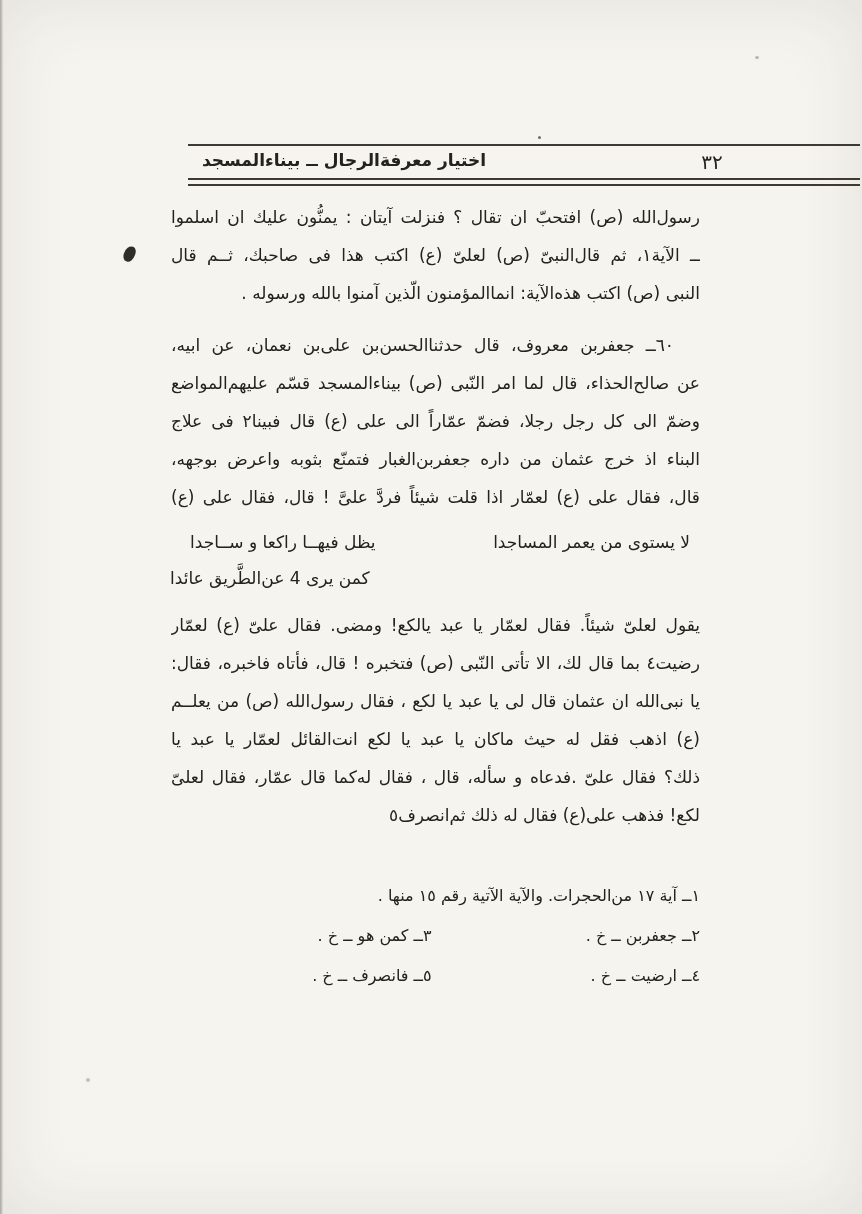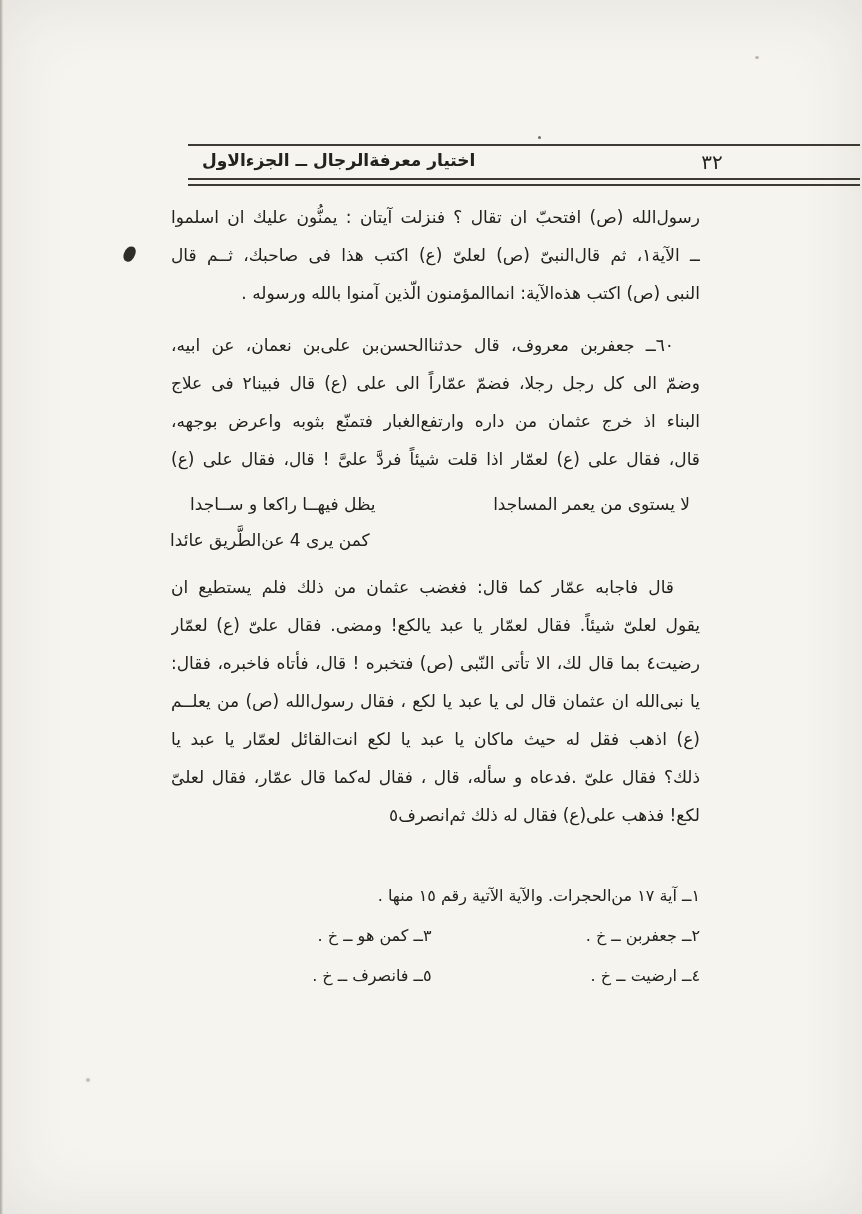--- a/index.html
+++ b/index.html
@@ -78,50 +78,50 @@
   .speck-3{position:absolute;left:86px;top:1078px;width:4px;height:4px;background:#c2bfb6;border-radius:50%;}
 </style>
 </head>
 <body>
 
 <div class="paper-shade"></div>
 <div class="edge-left"></div>
 
 <div class="header">
   <div class="rule-top"></div>
-  <div class="header-title">اختيار معرفة‌الرجال ــ الجزءالاول</div>
+  <div class="header-title">اختيار معرفة‌الرجال ــ بيناءالمسجد</div>
   <div class="page-number">٣٢</div>
   <div class="rule-bottom"></div>
 </div>
 
 <div class="body-text">
 
   <div class="para">
     <div class="line just">رسول‌الله (ص) افتحبّ ان تقال ؟ فنزلت آيتان : يمنُّون عليك ان اسلموا</div>
     <div class="line just">ــ الآية١، ثم قال‌النبىّ (ص) لعلىّ (ع) اكتب هذا فى صاحبك، ثــم قال</div>
     <div class="line">النبى (ص) اكتب هذه‌الآية: انماالمؤمنون الّذين آمنوا بالله ورسوله .</div>
   </div>
 
   <div class="para">
     <div class="line just indent">٦٠ــ جعفربن معروف، قال حدثناالحسن‌بن على‌بن نعمان، عن ابيه،</div>
+    <div class="line just">عن صالح‌الحذاء، قال لما امر النّبى (ص) بيناءالمسجد قسّم عليهم‌المواضع</div>
     <div class="line just">وضمّ الى كل رجل رجلا، فضمّ عمّاراً الى على (ع) قال فبينا٢ فى علاج</div>
-    <div class="line just">البناء اذ خرج عثمان من داره وارتفع‌الغبار فتمنّع بثوبه واعرض بوجهه،</div>
+    <div class="line just">البناء اذ خرج عثمان من داره جعفربن‌الغبار فتمنّع بثوبه واعرض بوجهه،</div>
     <div class="line just">قال، فقال على (ع) لعمّار اذا قلت شيئاً فردَّ علىَّ ! قال، فقال على (ع)</div>
   </div>
 
   <div class="poem">
     <div class="verse-row">
       <span class="hemi">لا يستوى من يعمر المساجدا</span>
       <span class="hemi">يظل فيهــا راكعا و ســاجدا</span>
     </div>
     <div class="verse-second">كمن يرى 4 عن‌الطَّريق عائدا</div>
   </div>
 
   <div class="para">
-    <div class="line just indent">قال فاجابه عمّار كما قال: فغضب عثمان من ذلك فلم يستطيع ان</div>
     <div class="line just">يقول لعلىّ شيئاً. فقال لعمّار يا عبد يالكع! ومضى. فقال علىّ (ع) لعمّار</div>
     <div class="line just">رضيت٤ بما قال لك، الا تأتى النّبى (ص) فتخبره ! قال، فأتاه فاخبره، فقال:</div>
     <div class="line just">يا نبى‌الله ان عثمان قال لى يا عبد يا لكع ، فقال رسول‌الله (ص) من يعلــم</div>
     <div class="line just">(ع) اذهب فقل له حيث ماكان يا عبد يا لكع انت‌القائل لعمّار يا عبد يا</div>
     <div class="line just">ذلك؟ فقال علىّ .فدعاه و سأله، قال ، فقال له‌كما قال عمّار، فقال لعلىّ</div>
     <div class="line">لكع! فذهب على(ع) فقال له ذلك ثم‌انصرف٥</div>
   </div>
 
 </div>
 

